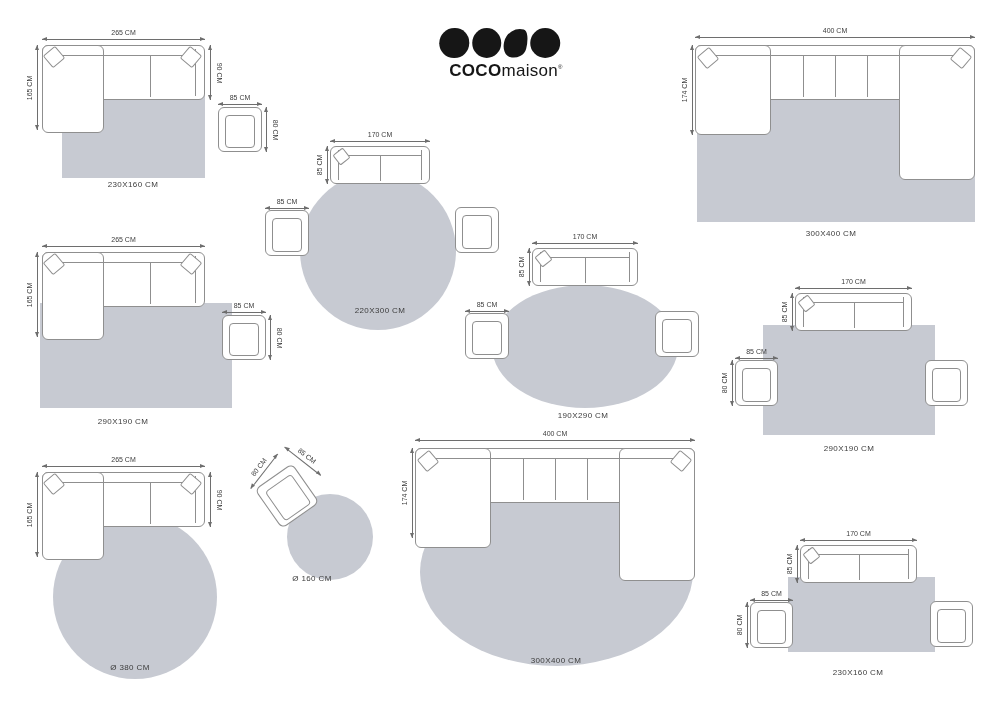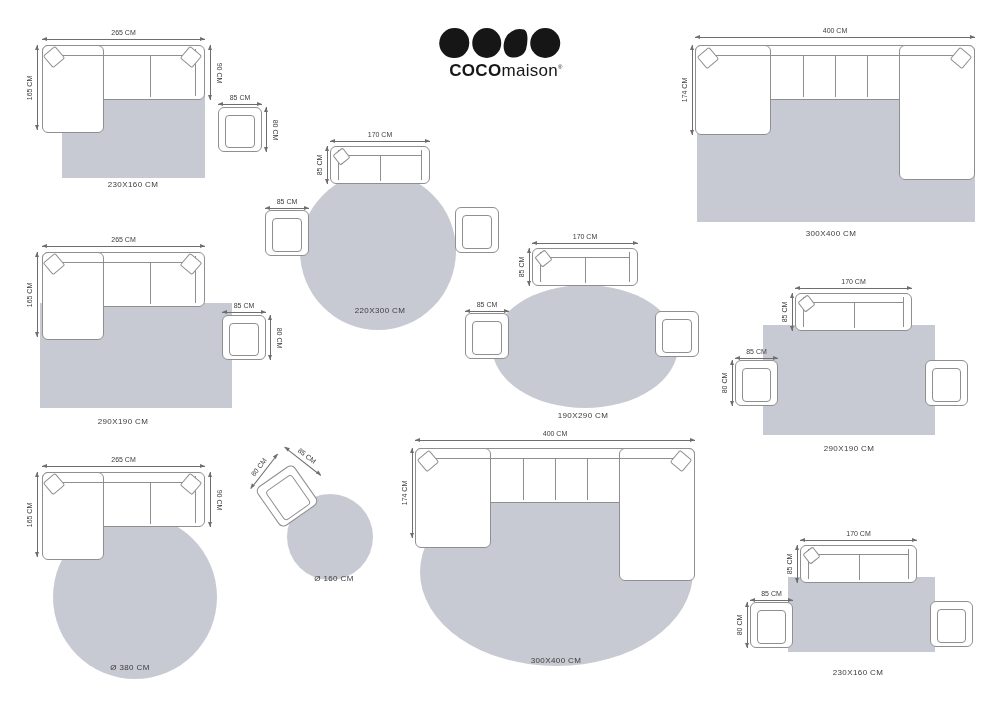--- a/index.html
+++ b/index.html
@@ -159,21 +159,21 @@
         <div class="chair-in"></div>
       </div>
       <div class="dimh" style="left: 238px; top: 460px; width: 44px; transform: rotate(-52deg);">
         <div class="txt">80 CM</div>
         <div class="hline"></div>
       </div>
       <div class="dimh" style="left: 283px; top: 449px; width: 46px; transform: rotate(38deg);">
         <div class="txt">85 CM</div>
         <div class="hline"></div>
       </div>
-      <div class="rug-label" style="left: 334px; top: 574px;">Ø 160 CM</div>
+      <div class="rug-label" style="left: 312px; top: 574px;">Ø 160 CM</div>
     </div>
     <div>
       <div class="rug round" style="left: 300px; top: 172px; width: 156px; height: 158px;"></div>
       <div class="part" style="left: 330px; top: 146px; width: 100px; height: 38px;">
         <div class="furn" style="left: 0px; top: 0px; width: 100px; height: 38px;"></div>
         <div class="fline" style="left: 8px; top: 9px; width: 84px; height: 1px;"></div>
         <div class="fline" style="left: 8px; top: 4px; width: 1px; height: 30px;"></div>
         <div class="fline" style="left: 91px; top: 4px; width: 1px; height: 30px;"></div>
         <div class="fline" style="left: 50px; top: 9px; width: 1px; height: 26px;"></div>
         <div class="pillow" style="left: 5px; top: 4px; width: 13px; height: 13px; transform: rotate(-38deg);"></div>

